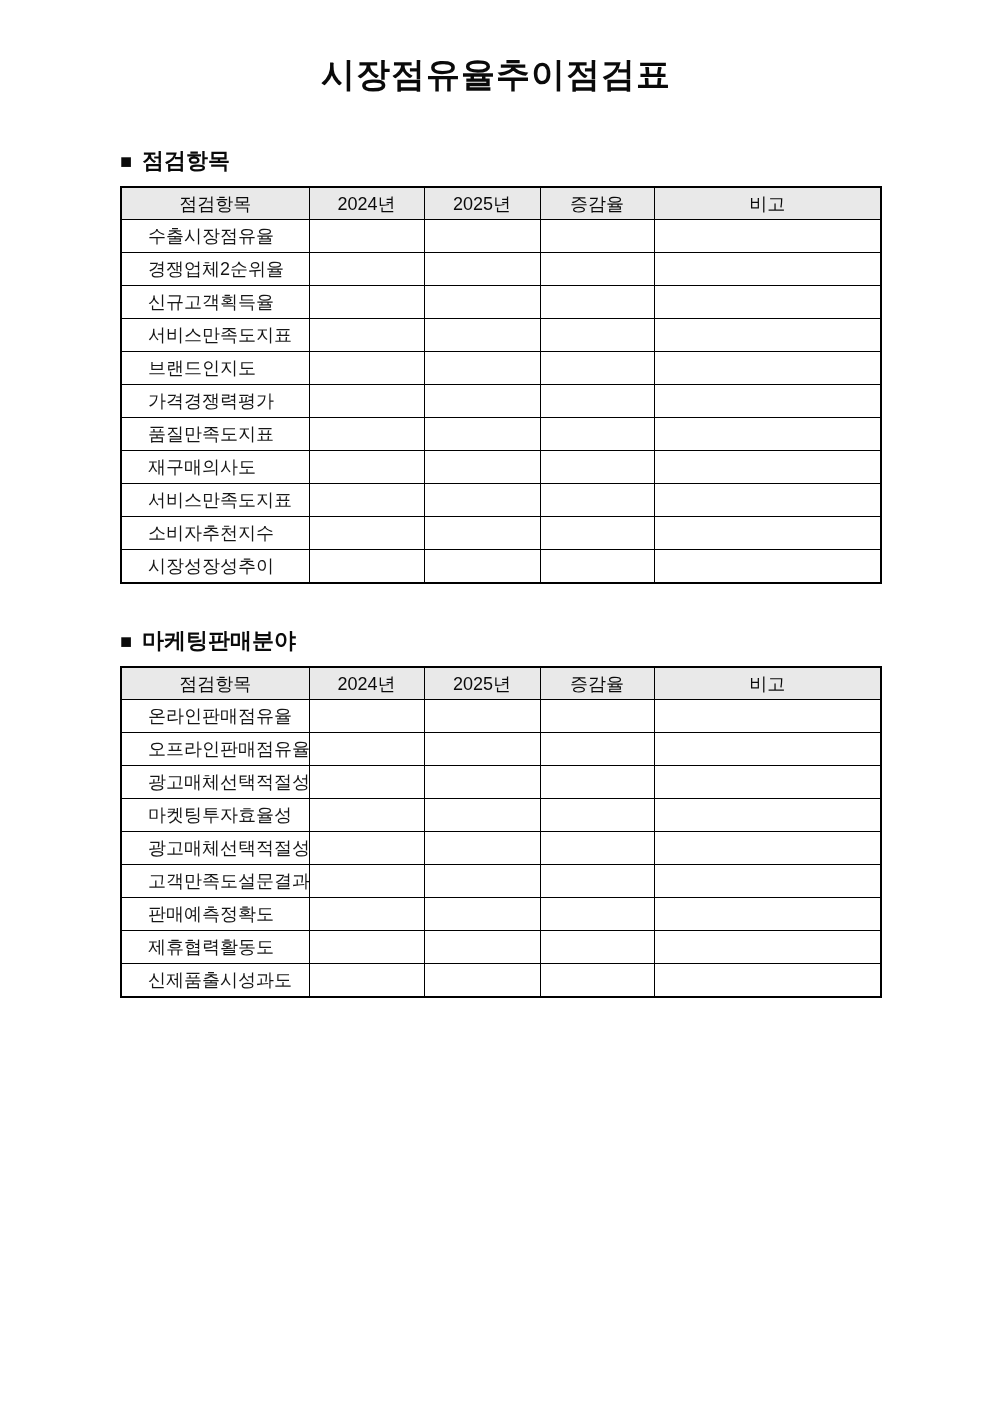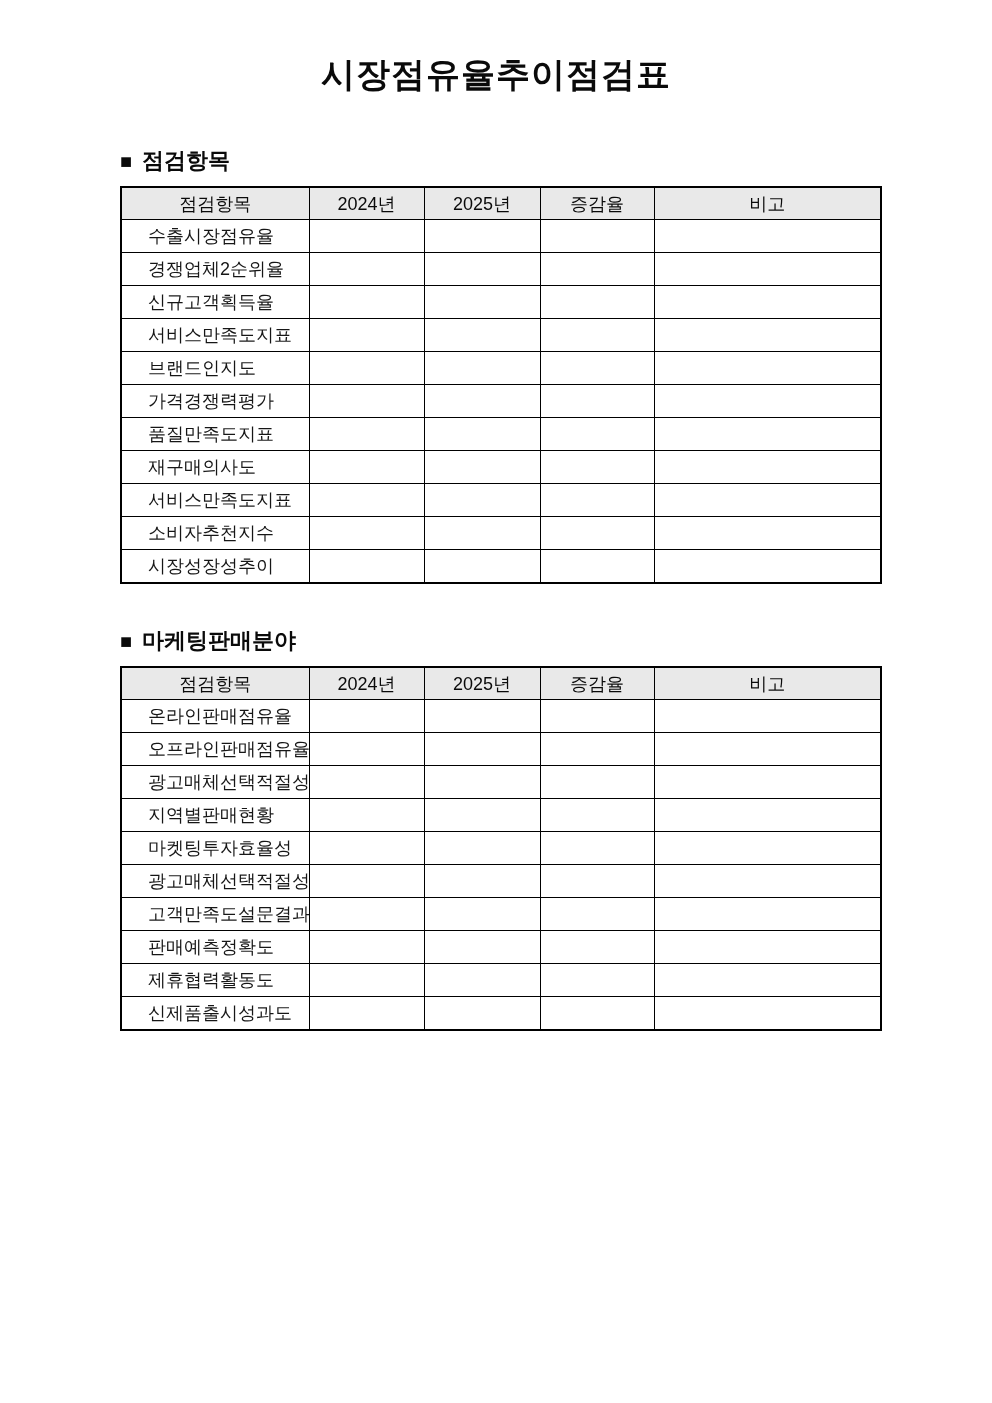--- a/index.html
+++ b/index.html
@@ -225,27 +225,20 @@
           <td class="value-cell"></td>
         </tr>
         <tr>
           <td class="item-cell">광고매체선택적절성</td>
           <td class="value-cell"></td>
           <td class="value-cell"></td>
           <td class="value-cell"></td>
           <td class="value-cell"></td>
         </tr>
         <tr>
-          <td class="item-cell">지역별판매현황</td>
-          <td class="value-cell"></td>
-          <td class="value-cell"></td>
-          <td class="value-cell"></td>
-          <td class="value-cell"></td>
-        </tr>
-        <tr>
           <td class="item-cell">마켓팅투자효율성</td>
           <td class="value-cell"></td>
           <td class="value-cell"></td>
           <td class="value-cell"></td>
           <td class="value-cell"></td>
         </tr>
         <tr>
           <td class="item-cell">광고매체선택적절성</td>
           <td class="value-cell"></td>
           <td class="value-cell"></td>

